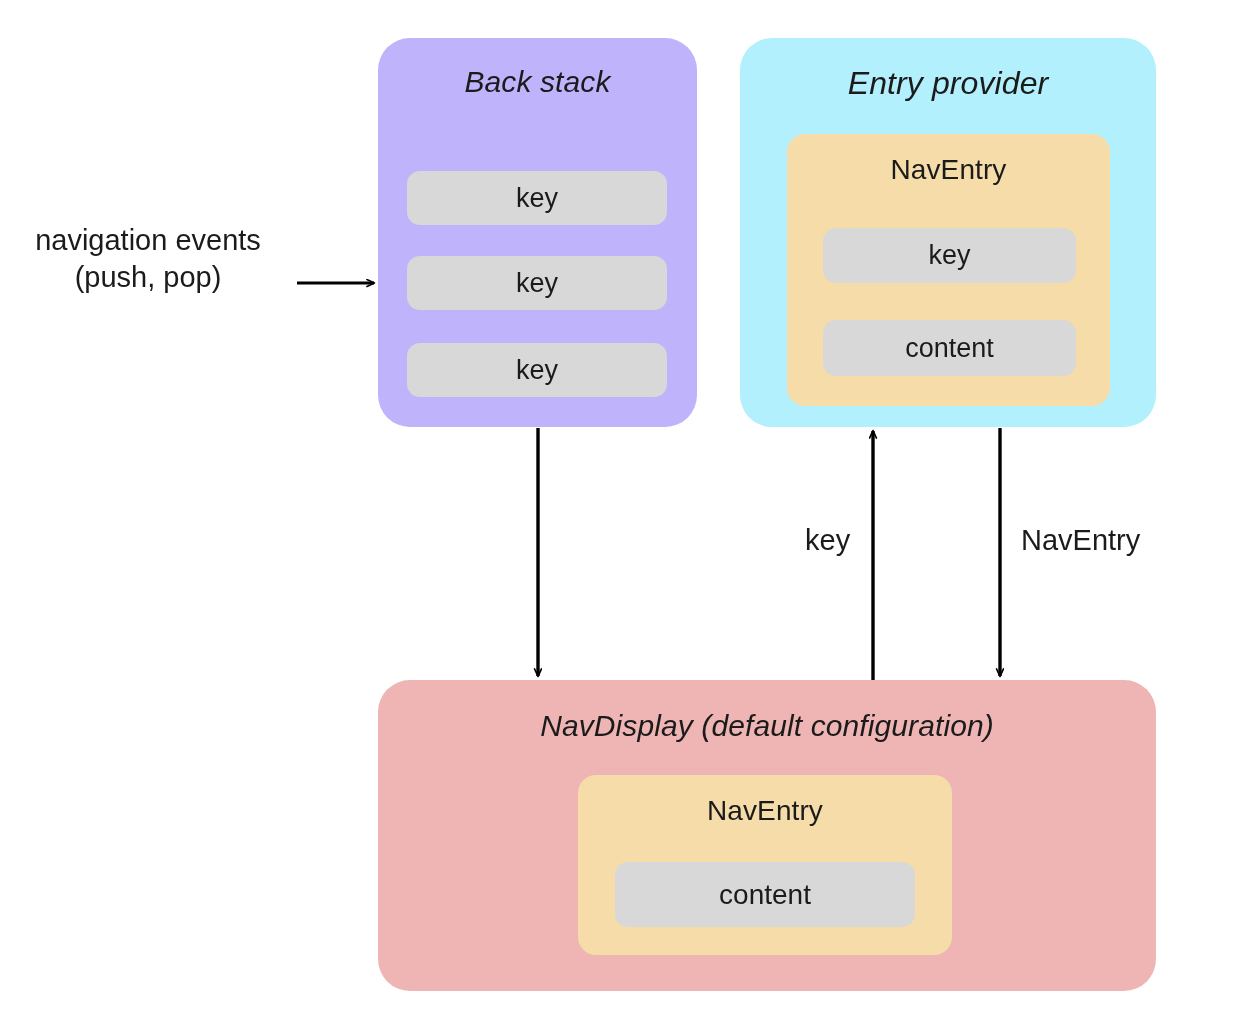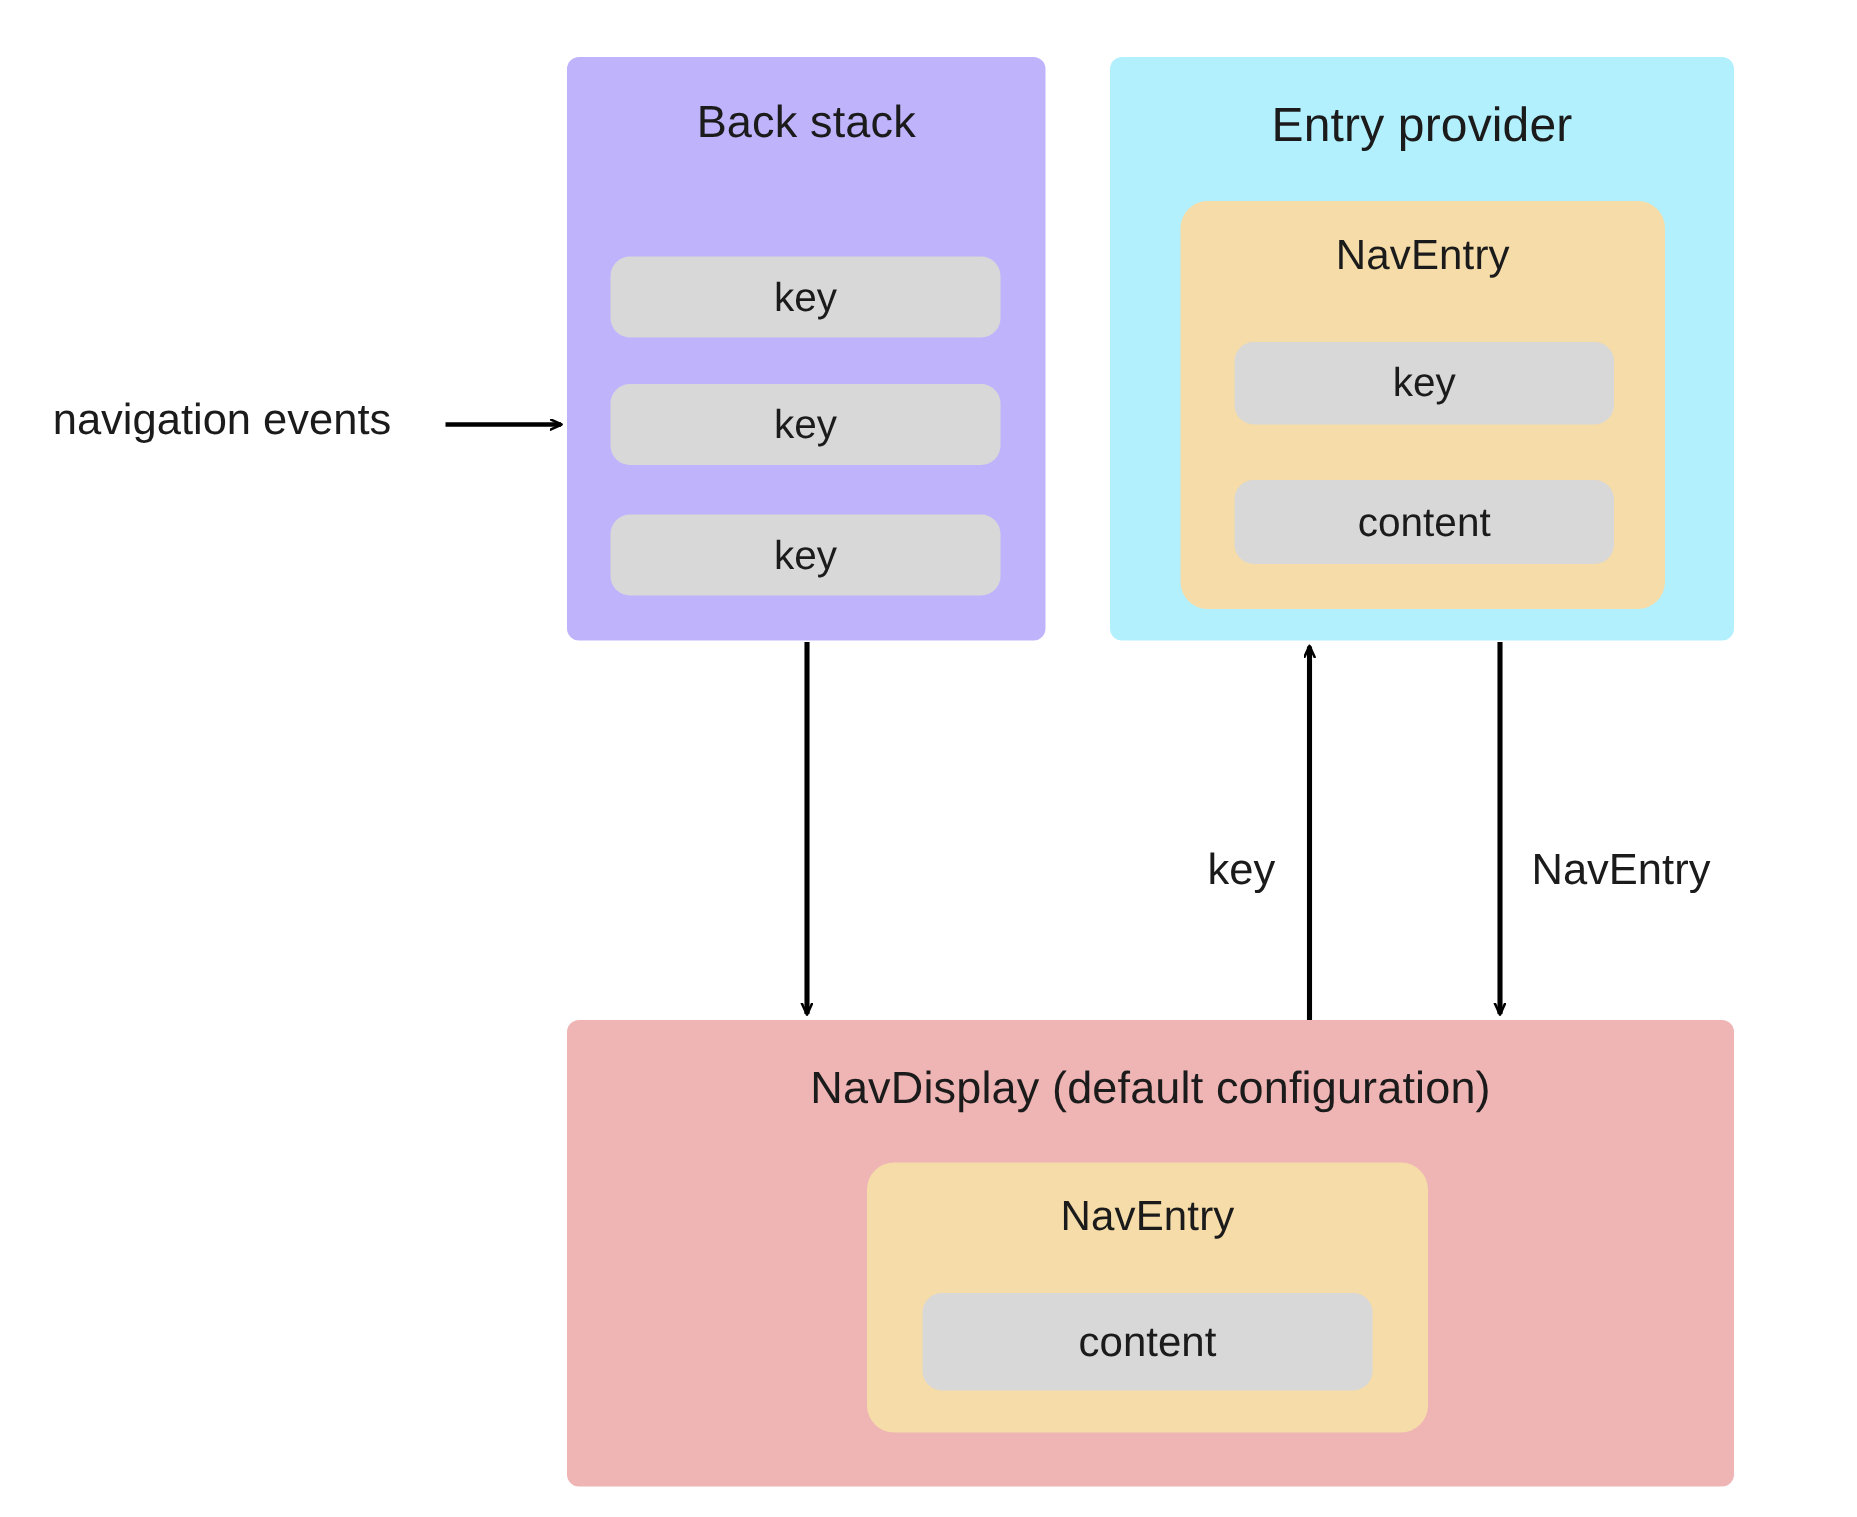--- a/index.html
+++ b/index.html
@@ -16,21 +16,22 @@
     width: 1238px;
     height: 1011px;
     background: #ffffff;
     overflow: hidden;
   }
 
   
   .box {
     position: absolute;
     box-sizing: border-box;
-    border-radius: 8px;
+    border-radius: 32px;
+    font-style: italic;
   }
   .box-title {
     position: absolute;
     left: 0;
     right: 0;
     text-align: center;
     color: #1b1b1b;
     font-weight: 400;
     letter-spacing: 0.1px;
     white-space: nowrap;
@@ -115,21 +116,20 @@
   .pill-label { font-size: 27px; }
   #nd-content .pill-label { font-size: 28px; }
 
   
   .free-label {
     position: absolute;
     color: #1b1b1b;
     white-space: nowrap;
     font-size: 29px;
     line-height: 1.28;
-    margin-top: 40px;
   }
   #nav-events-label {
     left: 10px;
     top: 222px;
     width: 276px;
     text-align: center;
   }
   #arrow-label-key {
     left: 805px;
     top: 522px;
@@ -175,20 +175,21 @@
       <line x1="873" y1="681" x2="873" y2="431" stroke="#000000" stroke-width="3.4" marker-end="url(#ah)"></line>
     </g>
 
     <g>
       <line x1="1000" y1="428" x2="1000" y2="676" stroke="#000000" stroke-width="3.4" marker-end="url(#ah)"></line>
     </g>
   </svg>
 
   <div id="nav-events-label" class="free-label">
     <div>navigation events</div>
+    <div>(push, pop)</div>
   </div>
 
   <div id="back-stack-box" class="box">
     <div id="back-stack-title" class="box-title">Back stack</div>
   </div>
   <div id="bs-key-0" class="pill">
     <span class="pill-label">key</span>
   </div>
   <div id="bs-key-1" class="pill">
     <span class="pill-label">key</span>

